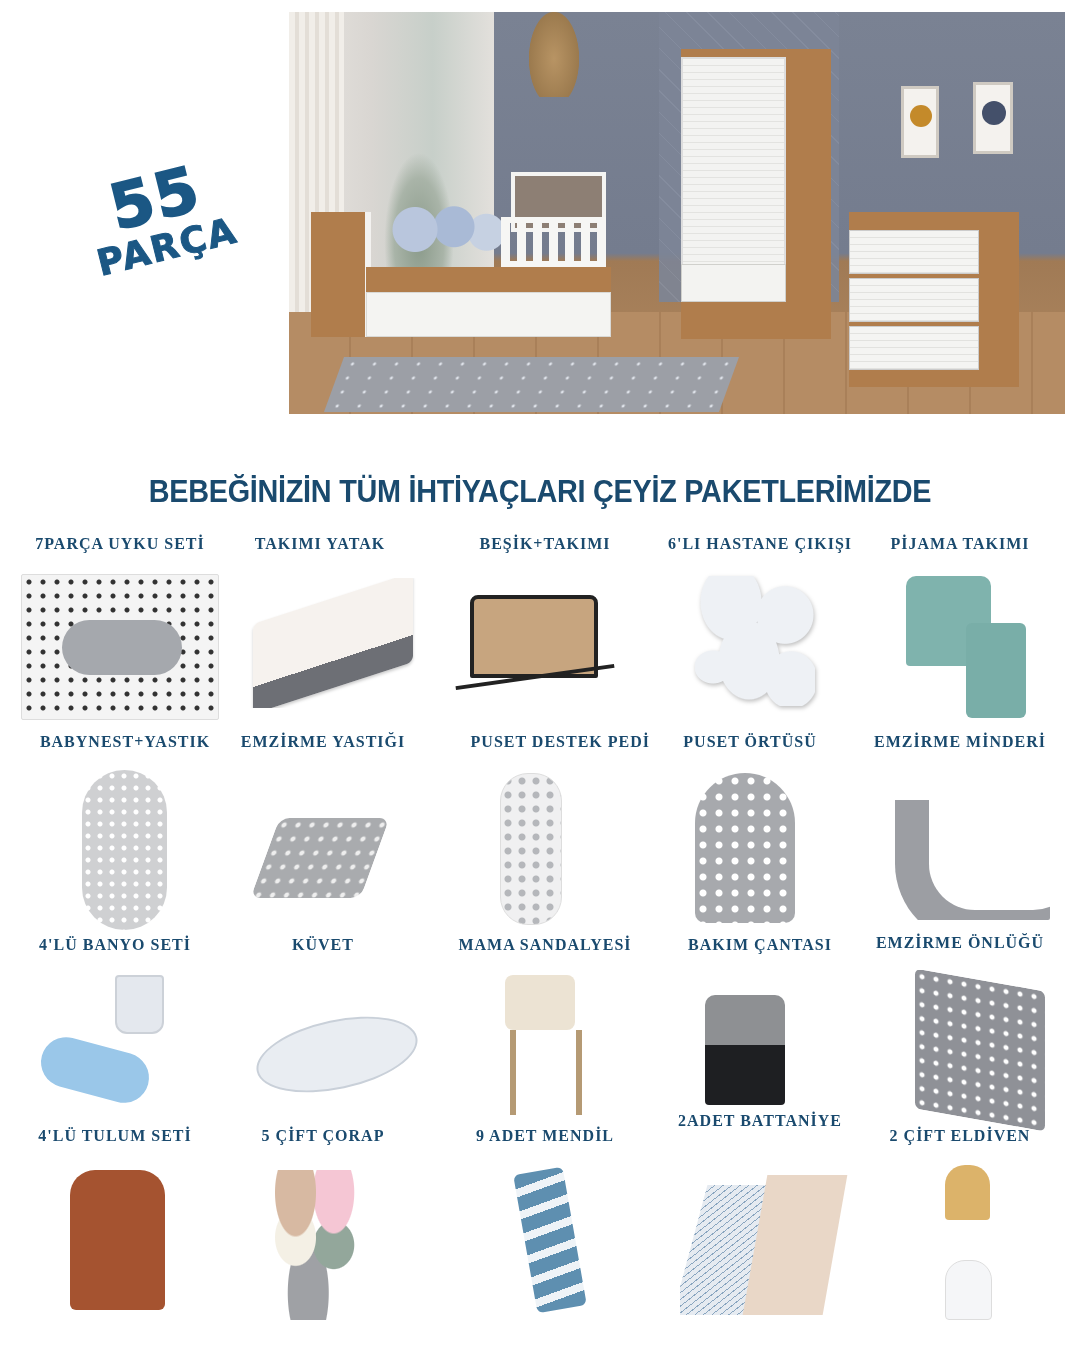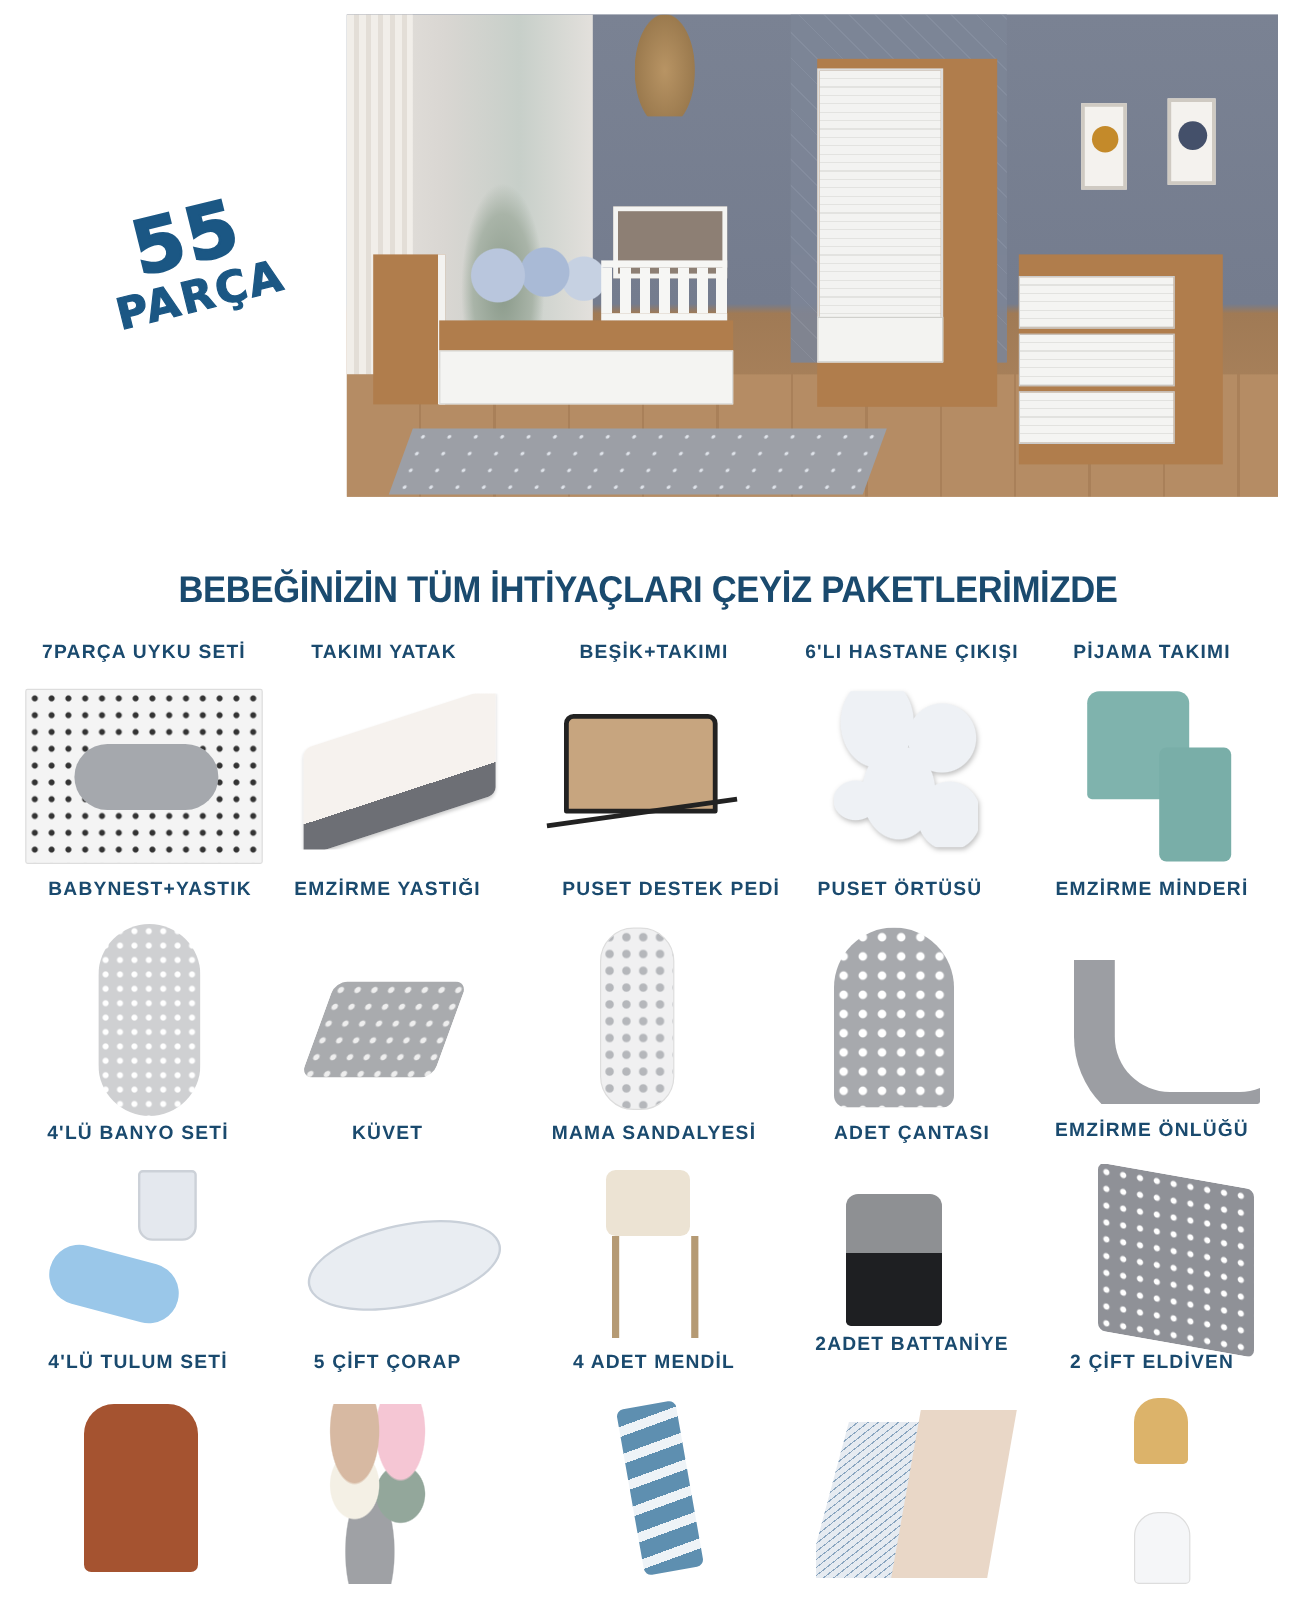--- a/index.html
+++ b/index.html
@@ -31,21 +31,21 @@
   .hero .frame1::after { content: ""; position: absolute; left: 6px; top: 16px; width: 22px; height: 22px; border-radius: 50%; background: #c48a2a; }
   .hero .frame2 { position: absolute; left: 684px; top: 70px; width: 40px; height: 72px; background: #f4f2ee; border: 3px solid #cfcac2; }
   .hero .frame2::after { content: ""; position: absolute; left: 6px; top: 16px; width: 24px; height: 24px; border-radius: 50%; background: #44506a; }
   .hero .dresser { position: absolute; left: 560px; top: 200px; width: 170px; height: 175px; background: #b07d4c; }
   .hero .dresser .dr { position: absolute; left: 0; width: 130px; height: 44px; background: repeating-linear-gradient(180deg,#f4f4f2 0 6px,#e2e2df 6px 7px); border: 1px solid #ccc; }
   .hero .rug { position: absolute; left: 45px; top: 345px; width: 395px; height: 55px; background: radial-gradient(circle, #dfe3ea 1px, transparent 2px) 0 0/22px 14px, #9c9fa6; transform: skewX(-20deg); }
 
   .headline { position: absolute; left: 0; top: 474px; width: 1080px; text-align: center; font-family: "Liberation Sans", sans-serif; font-weight: 700; font-size: 31px; letter-spacing: -0.3px; color: #1a4a6e; transform: scaleX(0.93); transform-origin: center; }
 
   .grid { position: absolute; left: 0; top: 530px; width: 1080px; }
-  .item-label { position: absolute; text-align: center; font-family: Liberation Sans, sans-serif; font-weight: 700; font-size: 16px; letter-spacing: 1px; color: #1a4a6e; white-space: nowrap; }
+  .item-label { position: absolute; text-align: center; font-family: Liberation Serif, serif; font-weight: 700; font-size: 16px; letter-spacing: 1px; color: #1a4a6e; white-space: nowrap; }
   .thumb { position: absolute; border-radius: 2px; overflow: hidden; }
 
   
   .t-sleep { background: radial-gradient(circle, #333 2px, transparent 3px) 0 0/14px 14px, #f4f4f4; border: 1px solid #ddd; }
   .t-sleep::before { content: ""; position: absolute; left: 40px; top: 45px; width: 120px; height: 55px; border-radius: 40px; background: #a5a8ad; }
   .t-mattress { background: transparent; }
   .t-mattress::before { content: ""; position: absolute; left: 10px; top: 20px; width: 160px; height: 90px; background: linear-gradient(180deg,#f6f2ee 0 70%, #6d6f75 70% 100%); transform: skewY(-18deg); border-radius: 6px; box-shadow: 0 2px 3px rgba(0,0,0,.2); }
   .t-crib::before { content: ""; position: absolute; left: 15px; top: 25px; width: 120px; height: 75px; background: #c7a57f; border: 4px solid #222; border-radius: 8px 8px 2px 2px; }
   .t-crib::after { content: ""; position: absolute; left: 0; top: 105px; width: 160px; height: 4px; background: #222; transform: rotate(-8deg); }
   .t-clothes::before { content: ""; position: absolute; left: 20px; top: 10px; width: 120px; height: 130px; background: radial-gradient(ellipse at 30% 20%, #eef1f5 0 30px, transparent 31px), radial-gradient(ellipse at 75% 30%, #eef1f5 0 28px, transparent 29px), radial-gradient(ellipse at 45% 65%, #eef1f5 0 30px, transparent 31px), radial-gradient(ellipse at 80% 80%, #eef1f5 0 26px, transparent 27px), radial-gradient(ellipse at 15% 70%, #eef1f5 0 18px, transparent 19px); filter: drop-shadow(1px 2px 2px rgba(0,0,0,.25)); }
@@ -132,32 +132,32 @@
 
   <div class="thumb t-babynest" style="left:62px;top:230px;width:120px;height:180px;"></div>
   <div class="thumb t-pillow" style="left:250px;top:268px;width:160px;height:110px;"></div>
   <div class="thumb t-pad" style="left:485px;top:238px;width:100px;height:160px;"></div>
   <div class="thumb t-cover" style="left:685px;top:238px;width:125px;height:165px;"></div>
   <div class="thumb t-cushion" style="left:890px;top:250px;width:160px;height:140px;"></div>
 
   <div class="item-label" style="left:10px;width:210px;top:406px;">4'LÜ BANYO SETİ</div>
   <div class="item-label" style="left:218px;width:210px;top:406px;">KÜVET</div>
   <div class="item-label" style="left:440px;width:210px;top:406px;">MAMA SANDALYESİ</div>
-  <div class="item-label" style="left:655px;width:210px;top:406px;">ADET ÇANTASI</div>
+  <div class="item-label" style="left:655px;width:210px;top:406px;">BAKIM ÇANTASI</div>
   <div class="item-label" style="left:855px;width:210px;top:404px;text-align:center;">EMZİRME ÖNLÜĞÜ</div>
 
   <div class="thumb t-bath" style="left:35px;top:435px;width:140px;height:150px;"></div>
   <div class="thumb t-tub" style="left:245px;top:470px;width:180px;height:105px;"></div>
   <div class="thumb t-chair" style="left:480px;top:440px;width:120px;height:150px;"></div>
   <div class="thumb t-bag" style="left:695px;top:445px;width:110px;height:140px;"></div>
   <div class="thumb t-apron" style="left:905px;top:440px;width:150px;height:170px;"></div>
 
   <div class="item-label" style="left:10px;width:210px;top:597px;">4'LÜ TULUM SETİ</div>
   <div class="item-label" style="left:218px;width:210px;top:597px;">5 ÇİFT ÇORAP</div>
-  <div class="item-label" style="left:440px;width:210px;top:597px;">4 ADET MENDİL</div>
+  <div class="item-label" style="left:440px;width:210px;top:597px;">9 ADET MENDİL</div>
   <div class="item-label" style="left:655px;width:210px;top:582px;">2ADET BATTANİYE</div>
   <div class="item-label" style="left:855px;width:210px;top:597px;">2 ÇİFT  ELDİVEN</div>
 
   <div class="thumb t-overall" style="left:40px;top:630px;width:150px;height:165px;"></div>
   <div class="thumb t-socks" style="left:265px;top:635px;width:100px;height:160px;"></div>
   <div class="thumb t-tissue" style="left:500px;top:630px;width:100px;height:165px;"></div>
   <div class="thumb t-blanket" style="left:680px;top:630px;width:170px;height:165px;"></div>
   <div class="thumb t-mitten" style="left:930px;top:630px;width:80px;height:165px;"></div>
 </div>
 

